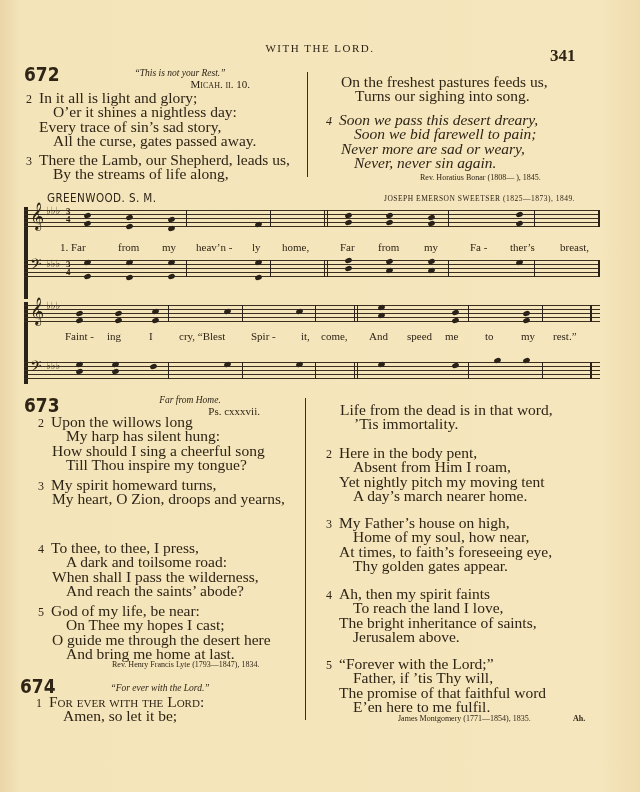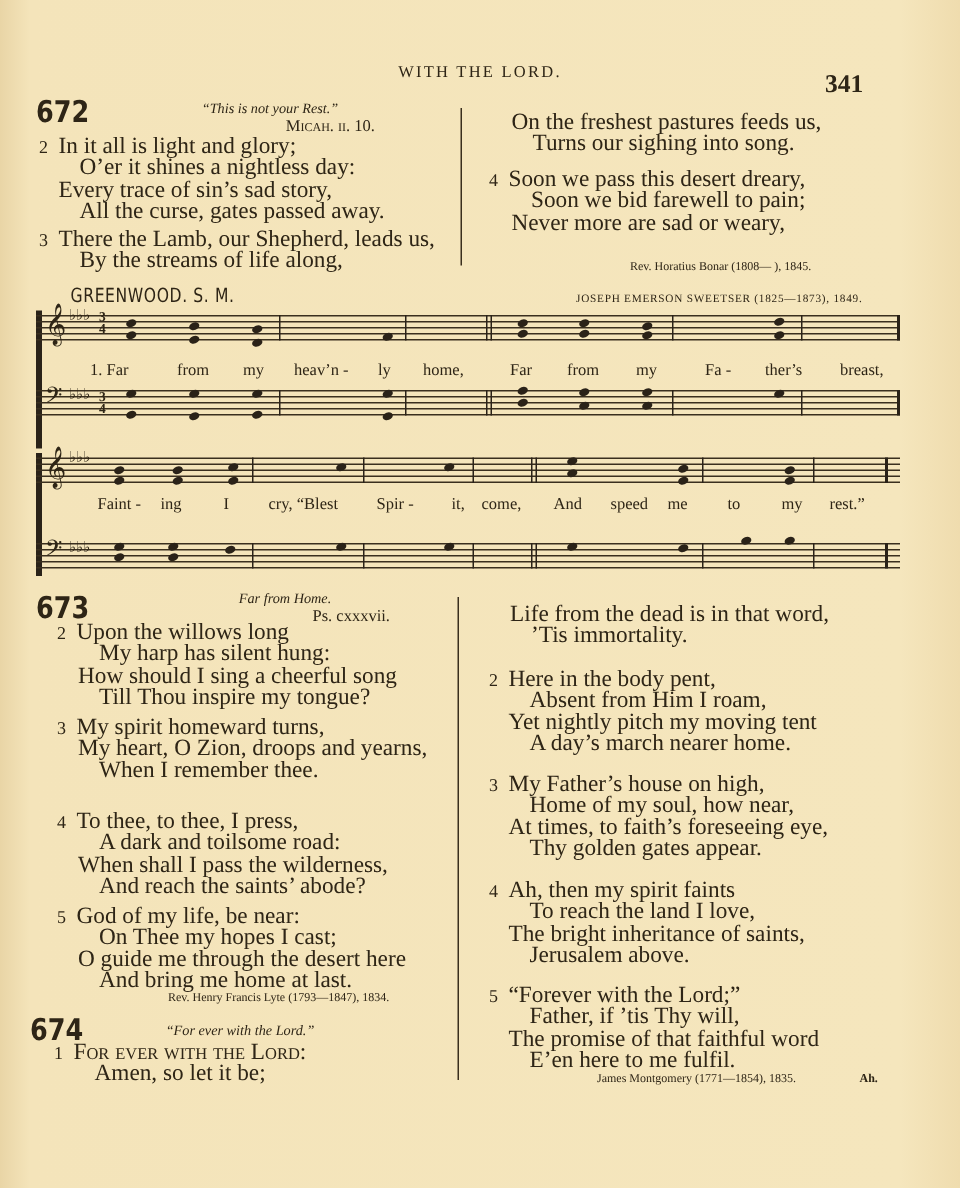--- a/index.html
+++ b/index.html
@@ -57,24 +57,25 @@
   <span class="line"><span class="vnum">3</span><span>There the Lamb, our Shepherd, leads us,</span></span>
   <span class="line" style="padding-left:27px;">By the streams of life along,</span>
 </div>
 
 <div class="abs col-rule" style="left:307px;top:72px;height:105px;"></div>
 
 <div class="abs verse" style="left:341px;top:74px;">
   <span class="line">On the freshest pastures feeds us,</span>
   <span class="line" style="padding-left:14px;">Turns our sighing into song.</span>
 </div>
-<div class="abs verse" style="left:326px;top:112px;">
+<div class="abs verse" style="left:326px;top:112px;font-style:italic;">
   <span class="line"><span class="vnum">4</span><span>Soon we pass this desert dreary,</span></span>
   <span class="line" style="padding-left:28px;">Soon we bid farewell to pain;</span>
   <span class="line" style="padding-left:15px;">Never more are sad or weary,</span>
+  <span class="line" style="padding-left:28px;">Never, never sin again.</span>
 </div>
 <div class="abs attr" style="left:420px;top:173px;">Rev. Horatius Bonar (1808—        ), 1845.</div>
 
 <div class="abs tune-name">GREENWOOD. S. M.</div>
 <div class="abs composer">JOSEPH EMERSON SWEETSER (1825—1873), 1849.</div>
 
 <div class="abs brace" style="left:24px;top:207px;height:92px;"></div>
 <div class="abs staff" style="top:210px;">
   <div class="l" style="top:0"></div>
     <div class="l" style="top:4px"></div>
@@ -240,21 +241,20 @@
 
 <div class="abs verse" style="left:38px;top:414px;">
   <span class="line"><span class="vnum">2</span><span>Upon the willows long</span></span>
   <span class="line" style="padding-left:28px;">My harp has silent hung:</span>
   <span class="line" style="padding-left:14px;">How should I sing a cheerful song</span>
   <span class="line" style="padding-left:28px;">Till Thou inspire my tongue?</span>
 </div>
 <div class="abs verse" style="left:38px;top:477px;">
   <span class="line"><span class="vnum">3</span><span>My spirit homeward turns,</span></span>
   <span class="line" style="padding-left:14px;">My heart, O Zion, droops and yearns,</span>
-  <span class="line" style="padding-left:28px;">When I remember thee.</span>
 </div>
 <div class="abs verse" style="left:38px;top:540px;">
   <span class="line"><span class="vnum">4</span><span>To thee, to thee, I press,</span></span>
   <span class="line" style="padding-left:28px;">A dark and toilsome road:</span>
   <span class="line" style="padding-left:14px;">When shall I pass the wilderness,</span>
   <span class="line" style="padding-left:28px;">And reach the saints’ abode?</span>
 </div>
 <div class="abs verse" style="left:38px;top:603px;">
   <span class="line"><span class="vnum">5</span><span>God of my life, be near:</span></span>
   <span class="line" style="padding-left:28px;">On Thee my hopes I cast;</span>

